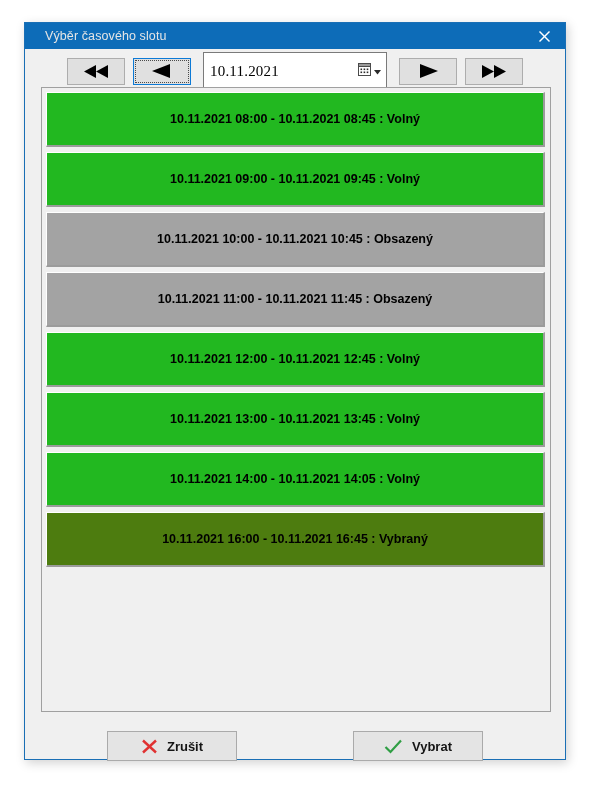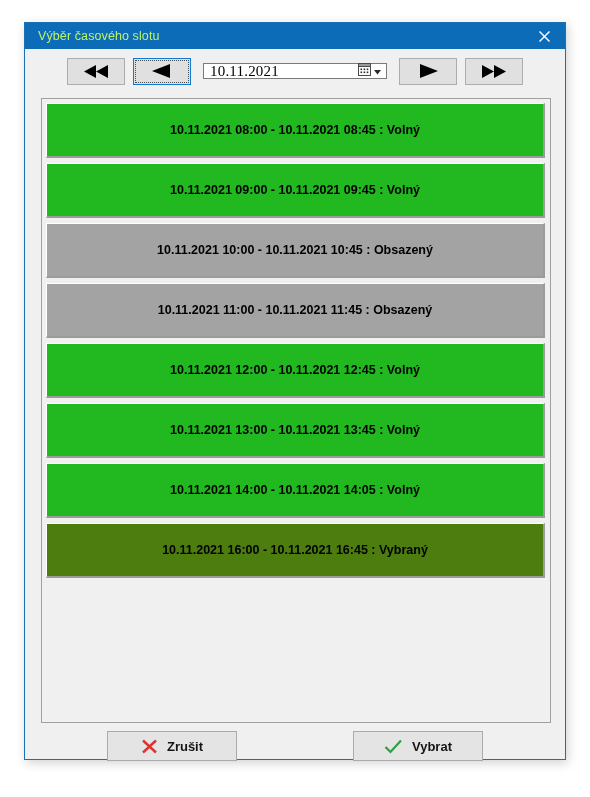--- a/index.html
+++ b/index.html
@@ -27,23 +27,23 @@
   
   #titlebar {
     position: relative;
     height: 26px;
     background: #0d6cb8;
     display: flex;
     align-items: center;
     box-sizing: border-box;
   }
   #title-text {
-    color: #bef264;
+    color: #e5e5e5;
     font-size: 12.5px;
-    padding-left: 13px;
+    padding-left: 20px;
     letter-spacing: .1px;
     white-space: nowrap;
     user-select: none;
   }
   #close-button {
     position: absolute;
     right: 0;
     top: 0;
     width: 42px;
     height: 26px;
@@ -86,21 +86,21 @@
     position: absolute;
     left: 1px; top: 1px; right: 1px; bottom: 1px;
     border: 1px dotted #4a4a4a;
     pointer-events: none;
   }
   .nav-btn svg { display: block; }
 
   
   #date-field {
     width: 184px;
-    height: 16px;
+    height: 38px;
     background: #ffffff;
     border: 1px solid #7a7a7a;
     box-sizing: border-box;
     display: flex;
     align-items: center;
     position: relative;
     margin: 0 4px;
   }
   #date-value {
     font-size: 15px;
@@ -117,21 +117,21 @@
     display: flex;
     align-items: center;
     gap: 2px;
     cursor: default;
   }
 
   
   #slot-panel {
     position: absolute;
     left: 16px;
-    top: 75px;
+    top: 64px;
     width: 510px;
     height: 625px;
     background: #f0f0f0;
     border: 1px solid #a0a0a0;
     box-sizing: border-box;
     overflow: hidden;
   }
   #slot-list {
     padding: 4px 5px 0 4px;
   }

